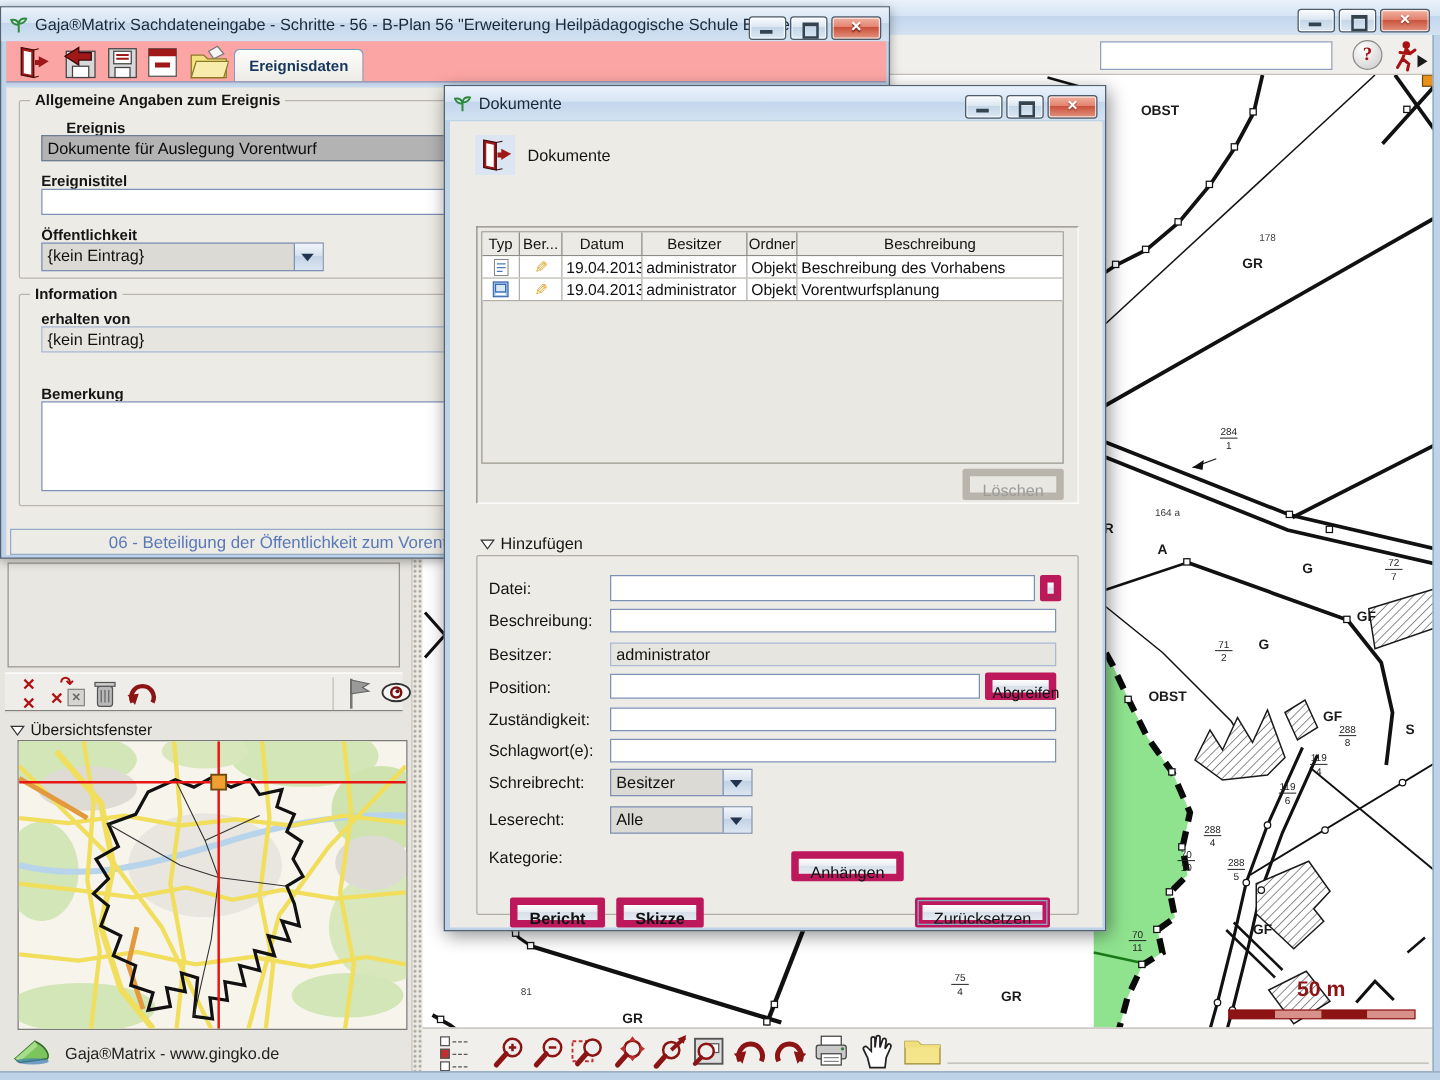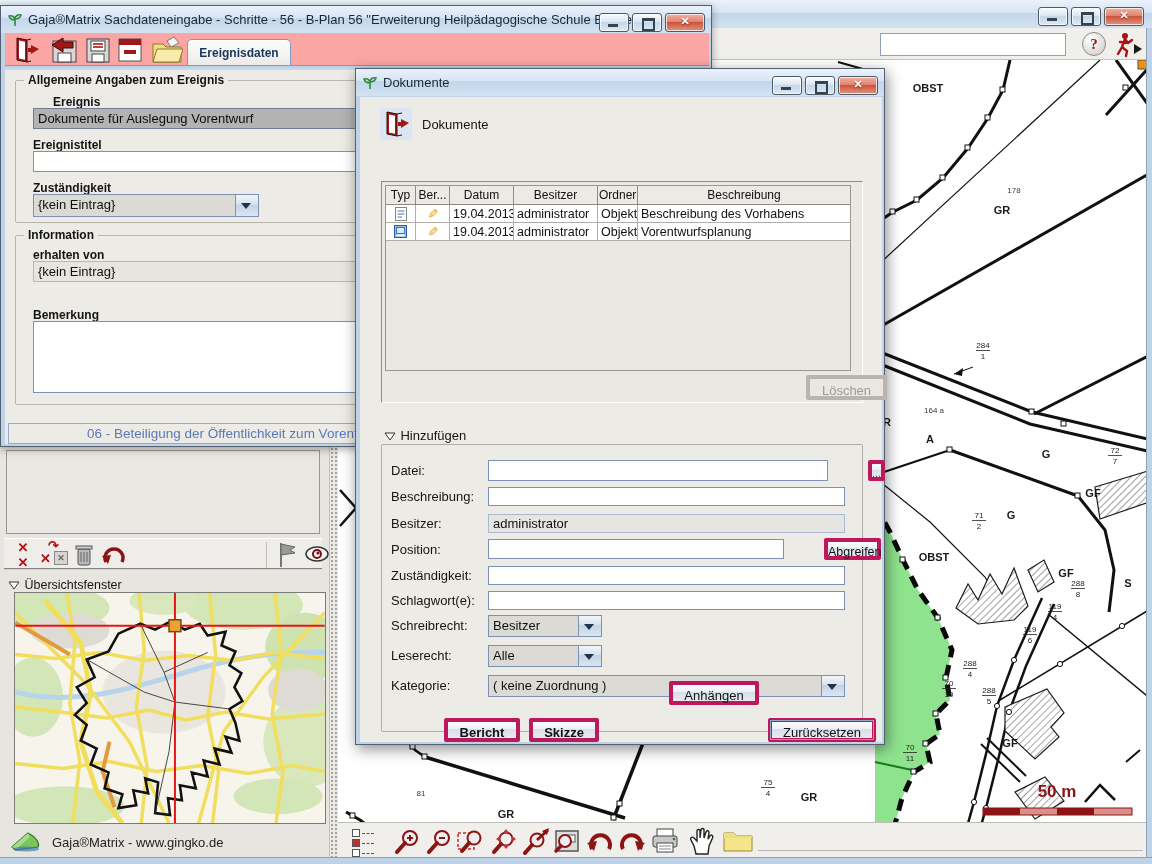--- a/index.html
+++ b/index.html
@@ -23,23 +23,23 @@
   .glyph-max{position:absolute;left:9px;top:4px;width:9px;height:8px;border:2px solid #35434f;border-top-width:3px;background:transparent;}
   .glyph-x{position:absolute;left:0;right:0;top:1px;text-align:center;color:#fff;
     font:bold 11px "Liberation Sans",sans-serif;text-shadow:0 1px 1px #7a2619;}
   
   .lbl{font-weight:bold;font-size:12px;color:#141414;}
   .flabel{font-size:13px;color:#141414;}
   .input{background:#fff;border:1px solid #7d90b5;font:13px "Liberation Sans",sans-serif;
     padding:1px 4px;color:#111;}
   .ro{background:#e7e5df;border:1px solid #a9bad6;}
   .gray{background:#b3b3b3;border:1px solid #6f7d92;color:#0c0c0c;}
-  .btn{border:4px solid #be185d;border-radius:2px;font:13px "Liberation Sans",sans-serif;
+  .btn{border:6px solid #be185d;border-radius:2px;font:13px "Liberation Sans",sans-serif;
     color:#111;text-align:center;
-    background:linear-gradient(#fdfdfd,#eaeef4 45%,#d7dfe9 46%,#e5ebf2);cursor:default;margin-left:36px;}
+    background:linear-gradient(#fdfdfd,#eaeef4 45%,#d7dfe9 46%,#e5ebf2);cursor:default;}
   .btn.disabled{color:#9b9b9b;background:#e9e7e1;border-color:#b9b5ac;}
   .btn.focus{outline:1px solid #8ea8c8;outline-offset:-3px;}
   .groupbox{border:1px solid #bab6ad;border-radius:2px;}
   .gbt{position:absolute;top:-8px;left:8px;background:#edebe5;padding:0 4px;
     font:bold 12px "Liberation Sans",sans-serif;color:#141414;white-space:nowrap;}
   .combo{display:flex;border:1px solid #7d90b5;background:#dbdad4;}
   .combo .cv{flex:1;font:13px "Liberation Sans",sans-serif;padding:2px 4px;color:#111;
     white-space:nowrap;overflow:hidden;}
   .combo .ca{width:22px;border-left:1px solid #7d90b5;position:relative;
     background:linear-gradient(#f2f6fb,#d7e1ee 45%,#c2d2e5 46%,#dce6f2);}
@@ -467,21 +467,21 @@
   </div>
 
   <div class="abs" style="left:4px;top:62px;width:704px;height:376px;background:#edebe5;border-top:2px solid #c9d9ec;">
     <div class="abs groupbox" style="left:10px;top:10px;width:680px;height:143px;">
       <span class="gbt">Allgemeine Angaben zum Ereignis</span>
     </div>
     <div class="abs lbl" style="left:28px;top:25px;padding-left:20px;">Ereignis</div>
     <div class="abs gray" style="left:28px;top:38px;width:648px;height:21px;font:13px 'Liberation Sans',sans-serif;line-height:19px;padding:0 4px;">Dokumente für Auslegung Vorentwurf</div>
     <div class="abs lbl" style="left:28px;top:68px;">Ereignistitel</div>
     <input class="abs input" style="left: 28px; top: 81px; width: 648px; height: 21px;" value="">
-    <div class="abs lbl" style="left:28px;top:111px;">Zuständigkeit</div>
+    <div class="abs lbl" style="left:28px;top:111px;">Öffentlichkeit</div>
     <div class="abs combo" style="left:28px;top:124px;width:226px;height:23px;">
       <div class="cv">{kein Eintrag}</div>
       <div class="ca"></div>
     </div>
 
     <div class="abs groupbox" style="left:10px;top:165px;width:680px;height:170px;">
       <span class="gbt">Information</span>
     </div>
     <div class="abs lbl" style="left:28px;top:178px;">erhalten von</div>
     <div class="abs input ro" style="left:28px;top:191px;width:648px;height:21px;line-height:17px;">{kein Eintrag}</div>
@@ -604,23 +604,19 @@
       <div class="ca"></div>
     </div>
 
     <div class="abs flabel" style="left:31px;top:551px;">Leserecht:</div>
     <div class="abs combo" style="left:128px;top:548px;width:114px;height:22px;gap:36px;">
       <div class="cv">Alle</div>
       <div class="ca"></div>
     </div>
 
     <div class="abs flabel" style="left:31px;top:581px;">Kategorie:</div>
-    <div class="abs combo" style="left:128px;top:578px;width:357px;height:22px;">
-      <div class="cv">( keine Zuordnung )</div>
-      <div class="ca"></div>
-    </div>
 
     <div class="abs btn" style="left:48px;top:621px;width:76px;height:24px;line-height:22px;font-weight:bold;">Bericht</div>
     <div class="abs btn" style="left:133px;top:621px;width:70px;height:24px;line-height:22px;font-weight:bold;">Skizze</div>
     <div class="abs btn" style="left:273px;top:584px;width:90px;height:24px;line-height:22px;">Anhängen</div>
     <div class="abs btn focus" style="left:372px;top:621px;width:108px;height:24px;line-height:22px;">Zurücksetzen</div>
   </div>
 </div>
 
 </body></html>

